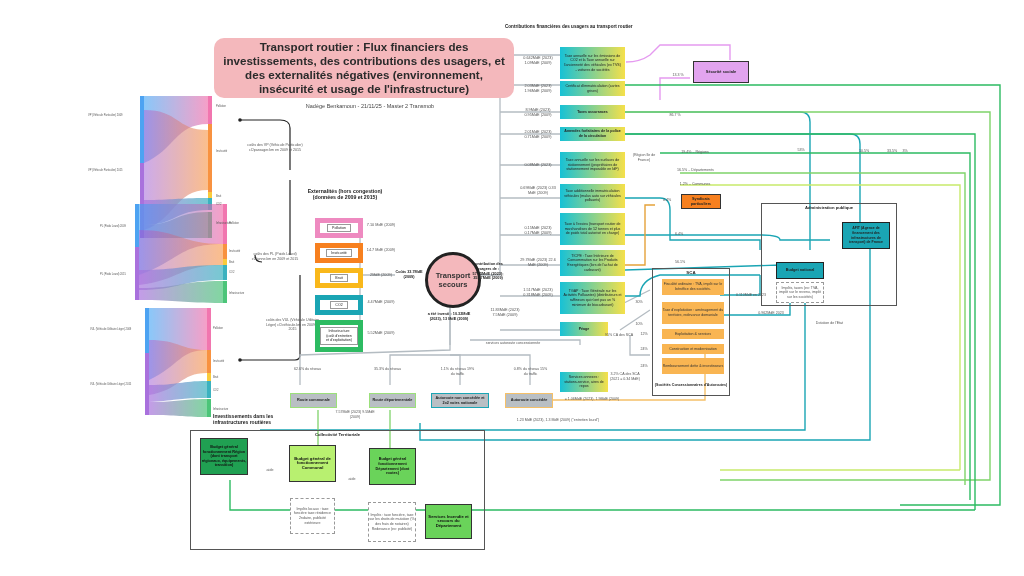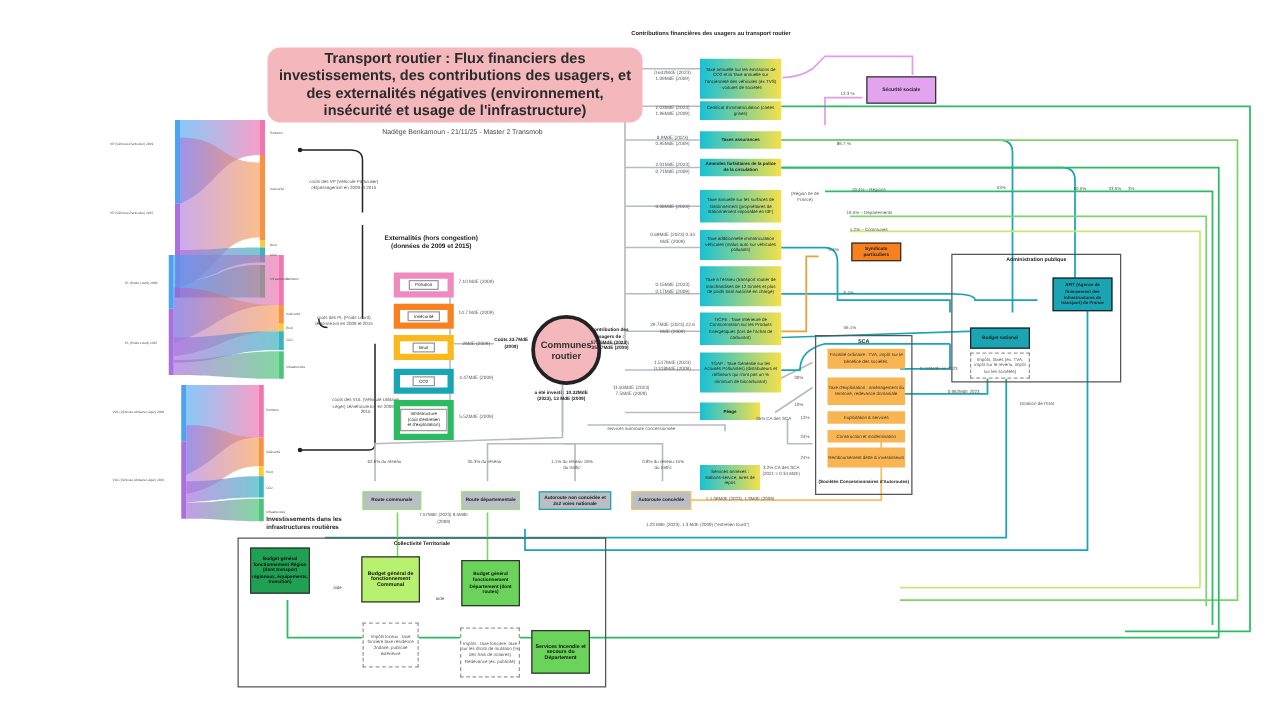--- a/index.html
+++ b/index.html
@@ -202,21 +202,21 @@
 <div class="box ext" style="left:315px;top:320px;width:48px;height:32px;border-color:#2dbb62;">
     <span>Infrastructure (coût d'entretien et d'exploitation)</span>
   </div>
 <div class="abs lbl" style="left:365px;top:223px;width:32px;">7.10 MdE (2009)</div>
 <div class="abs lbl" style="left:365px;top:248px;width:32px;">14.7 MdE (2009)</div>
 <div class="abs lbl" style="left:365px;top:273px;width:32px;">2MdE (2009)</div>
 <div class="abs lbl" style="left:365px;top:300px;width:32px;">4.47MdE (2009)</div>
 <div class="abs lbl" style="left:365px;top:331px;width:32px;">5.52MdE (2009)</div>
 <div class="abs lbl" style="left:393px;top:270px;width:32px;font-weight:bold;color:#222;">Coûts 33.7MdE (2009)</div>
 
-<div class="abs circle">Communes routier</div>
+<div class="abs circle">Transport secours</div>
 <div class="abs lbl" style="left:470px;top:262px;width:36px;font-weight:bold;color:#222;">contribution des usagers de : 57.55MdE (2023); 35.57MdE (2009)</div>
 <div class="abs lbl" style="left:425px;top:312px;width:48px;font-weight:bold;color:#222;">a été investi : 10.32MdE (2023), 13 MdE (2009)</div>
 
 <div class="abs hdr" style="left:505px;top:24px;width:160px;text-align:left;font-size:4.6px;">Contributions financières des usagers au transport routier</div>
 
 <div class="abs lbl" style="left:518px;top:56px;width:40px;">0.642MdE (2023) 1.09MdE (2009)</div>
 <div class="box tax" style="left:560px;top:47px;width:65px;height:32px;">Taxe annuelle sur les émissions de CO2 et la Taxe annuelle sur l'ancienneté des véhicules (ex TVS) - voitures de sociétés</div>
 
 <div class="abs lbl" style="left:518px;top:84px;width:40px;">2.03MdE (2023) 1.96MdE (2009)</div>
 <div class="box tax" style="left:560px;top:81px;width:65px;height:15px;">Certificat d'immatriculation (cartes grises)</div>

